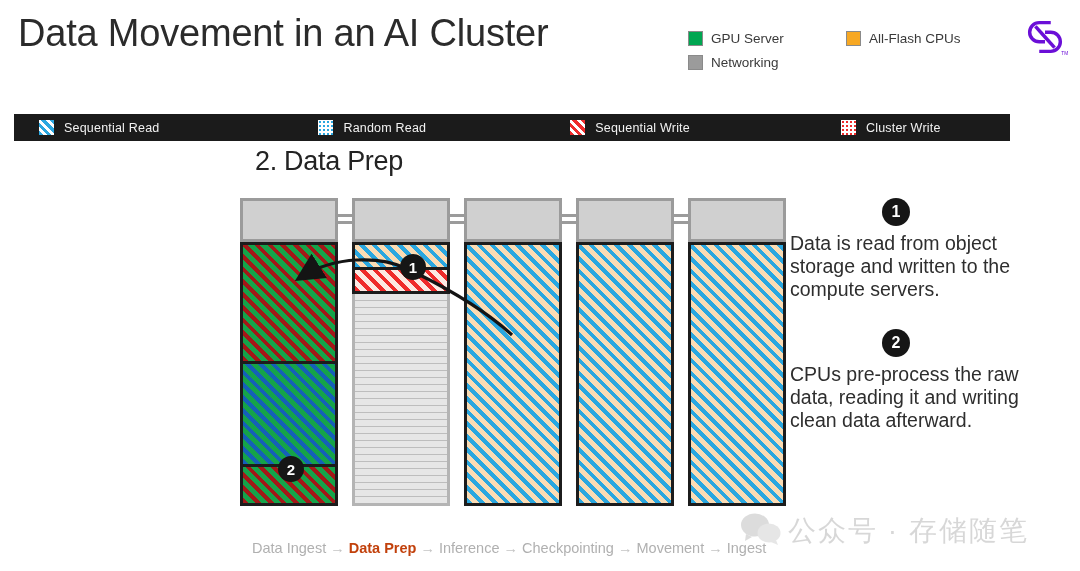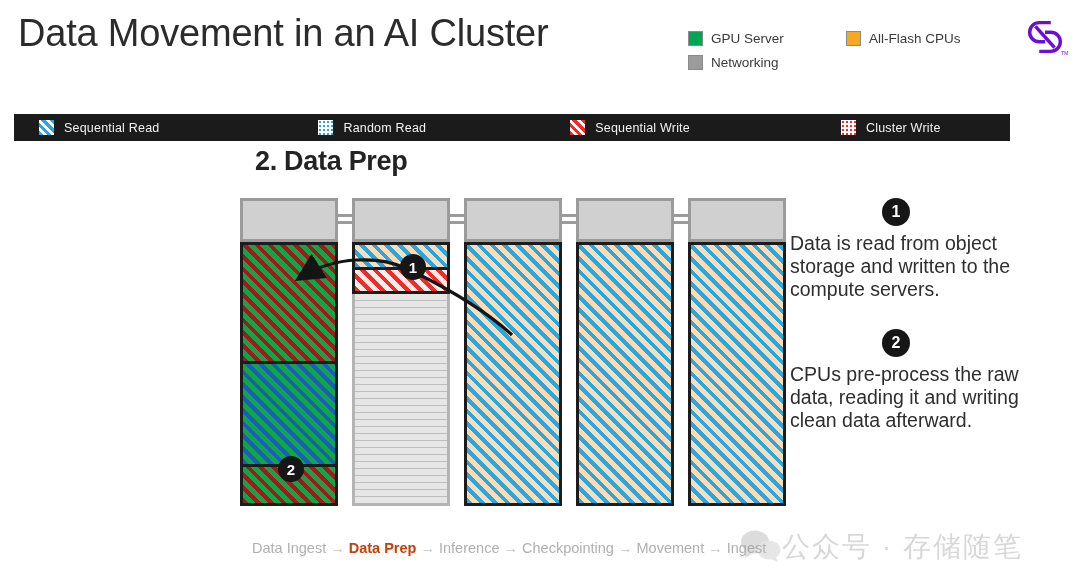--- a/index.html
+++ b/index.html
@@ -54,21 +54,21 @@
     background-size: 4px 4px; }
   .p-seqwrite { background-color:#ffffff;
     background-image: repeating-linear-gradient(45deg, #ee2b2b 0 3px, #ffffff 3px 6px); }
   .p-randwrite{ background-color:#ffffff;
     background-image: radial-gradient(#ee2b2b 42%, transparent 43%);
     background-size: 4px 4px; }
 
   
   .section-title {
     position: absolute; left: 255px; top: 146px;
-    font-size: 27px; font-weight: bold; color: #232323;
+    font-size: 27px; font-weight: normal; color: #232323;
     letter-spacing: -0.3px;
   }
 
   
   .diagram { position: absolute; left: 240px; top: 198px; width: 530px; height: 308px; }
   .rack { position: absolute; top: 0; width: 98px; height: 308px; }
   .rack-top {
     position: absolute; left: 0; top: 0; width: 98px; height: 44px;
     background: #d0d0d0; border: 3px solid #9b9b9b;
   }
@@ -120,22 +120,22 @@
   .breadcrumb {
     position: absolute; left: 252px; top: 540px;
     font-size: 14.5px; color: #b0b0b0; white-space: nowrap;
   }
   .breadcrumb b { color: #c2410c; font-weight: bold; }
   .breadcrumb span.sep { color: #c4c4c4; }
 
   
   .watermark {
     position: absolute; left: 740px; top: 512px;
-    display: flex; align-items: flex-end; gap: 0;
-    opacity: .34; pointer-events: none; margin-top: 16px;
+    display: flex; align-items: center; gap: 6px;
+    opacity: .34; pointer-events: none;
   }
   .wm-text { font-size: 28px; color: #8d8d8d; letter-spacing: 2px; white-space: nowrap; }
 </style>
 </head>
 <body>
 
 <div id="root">
 
   <div class="header">
     <div class="title">Data Movement in an AI Cluster</div>

